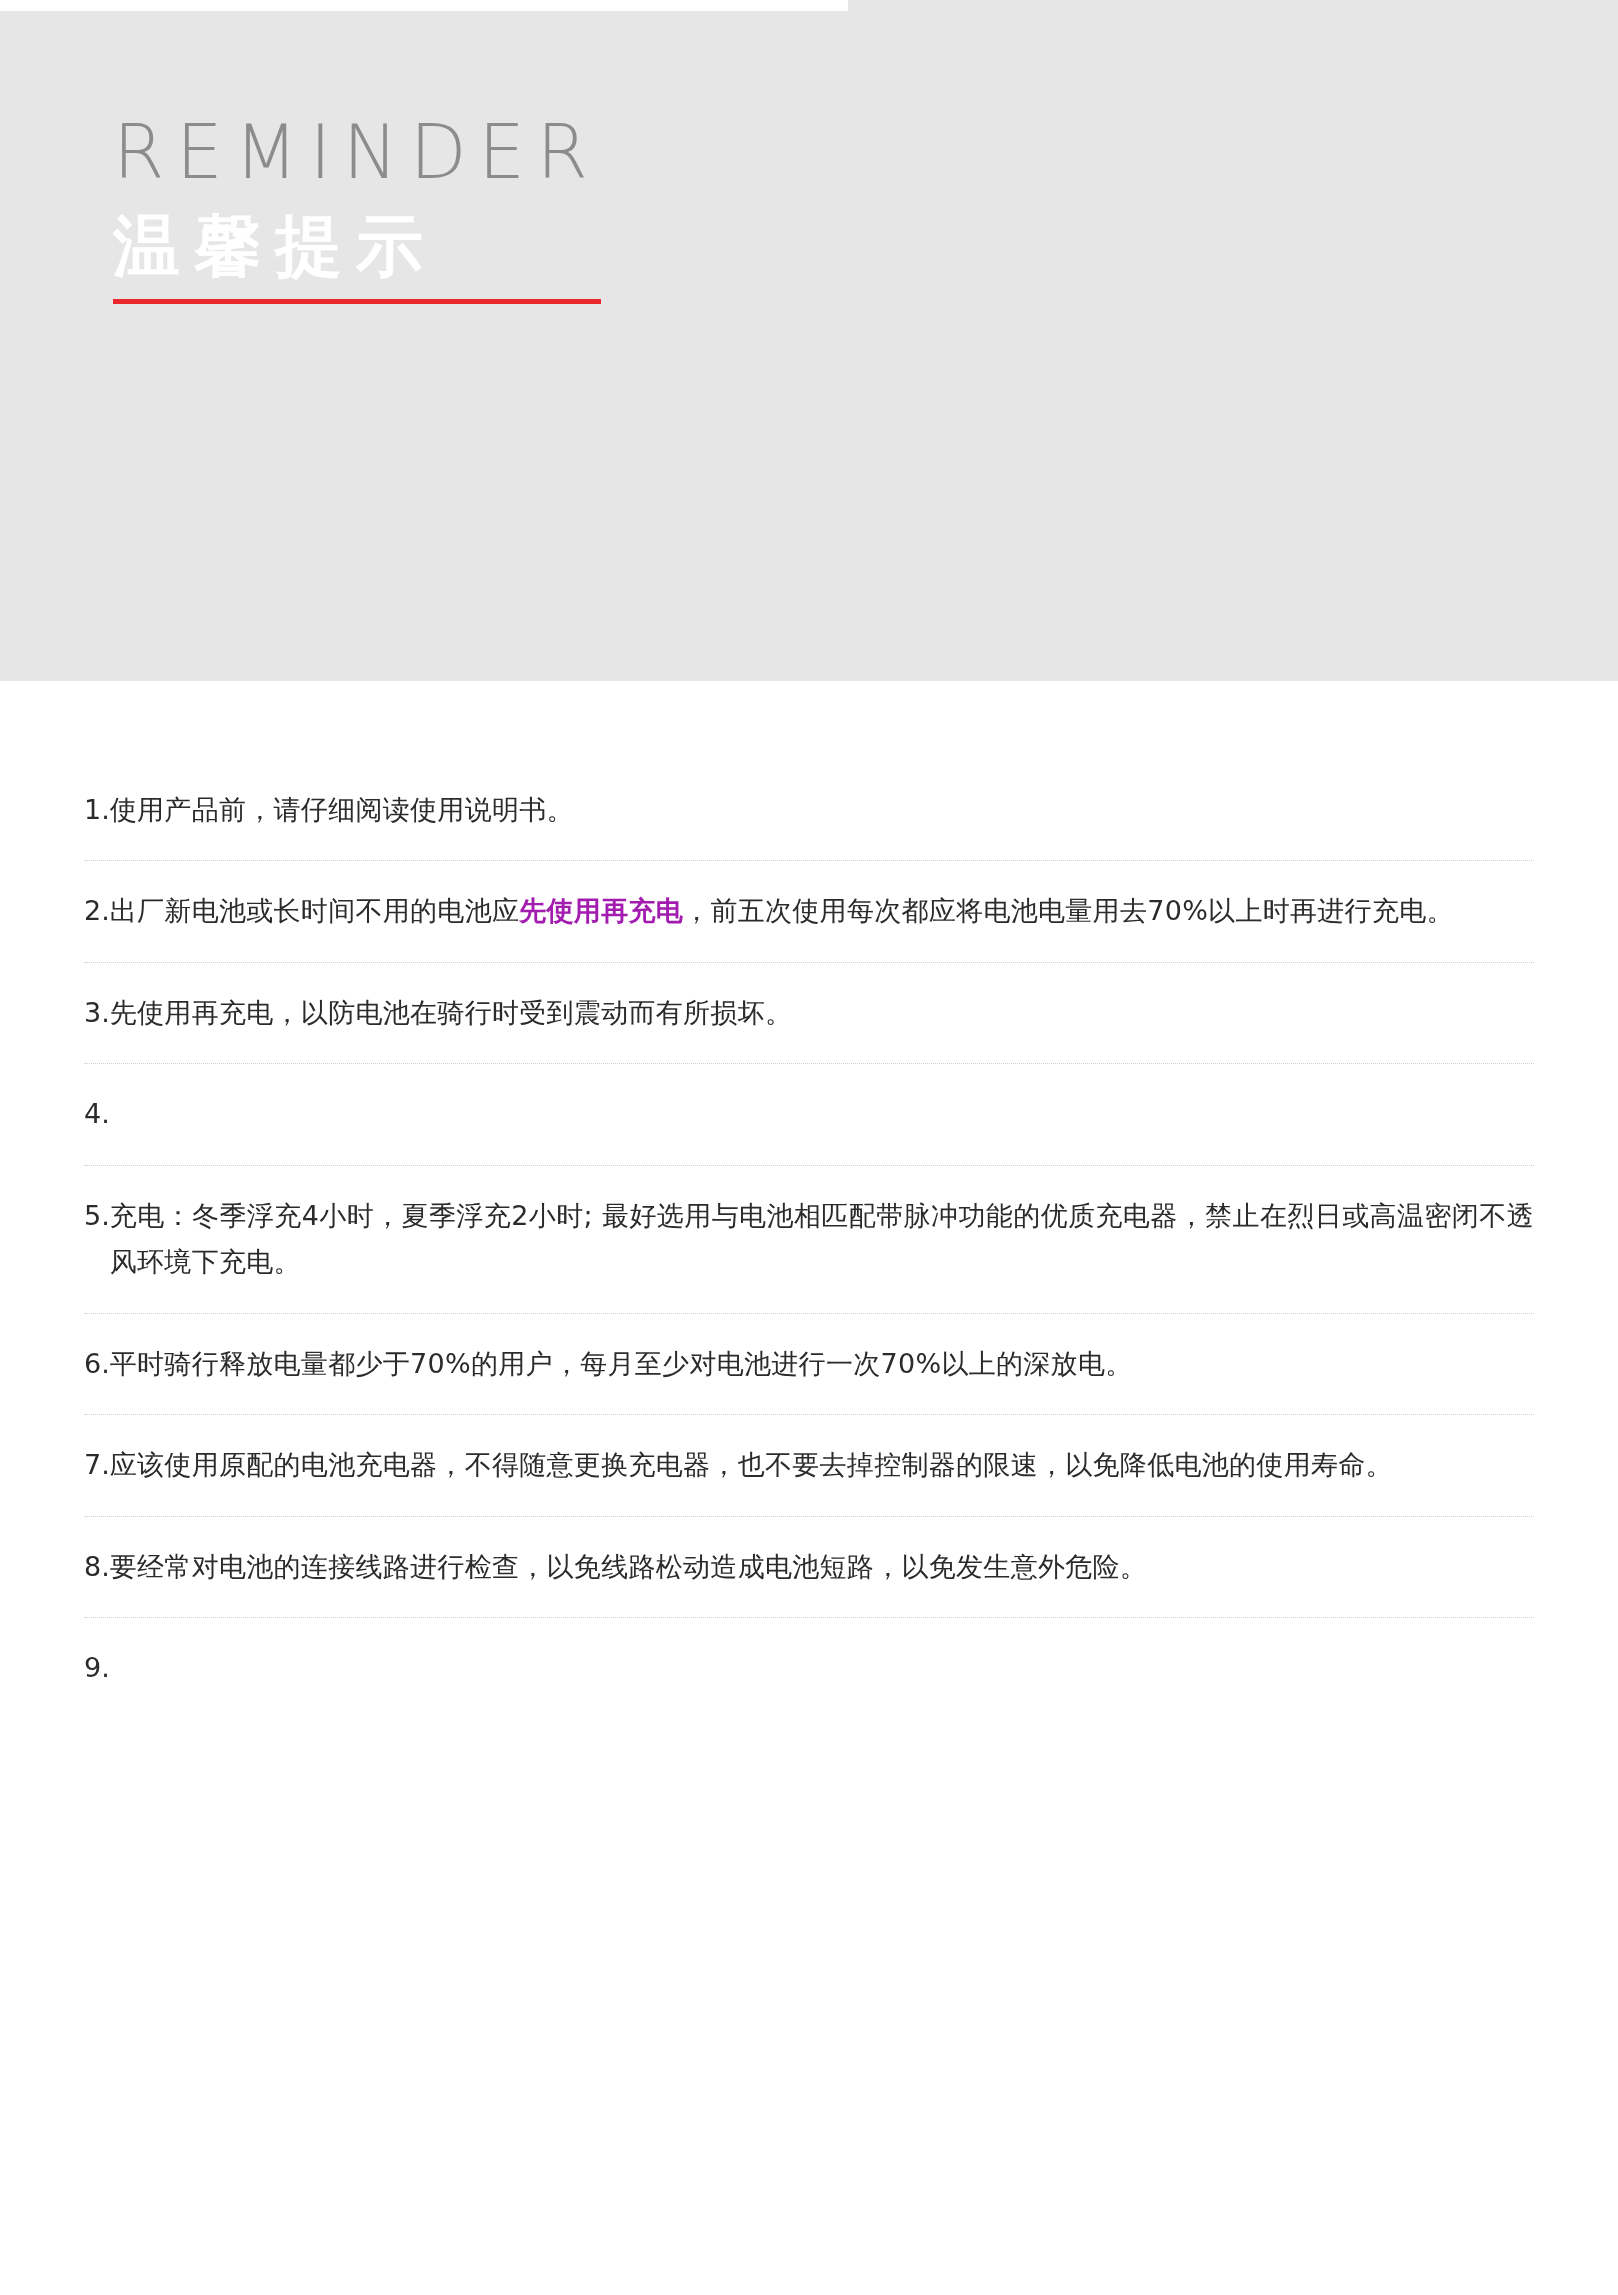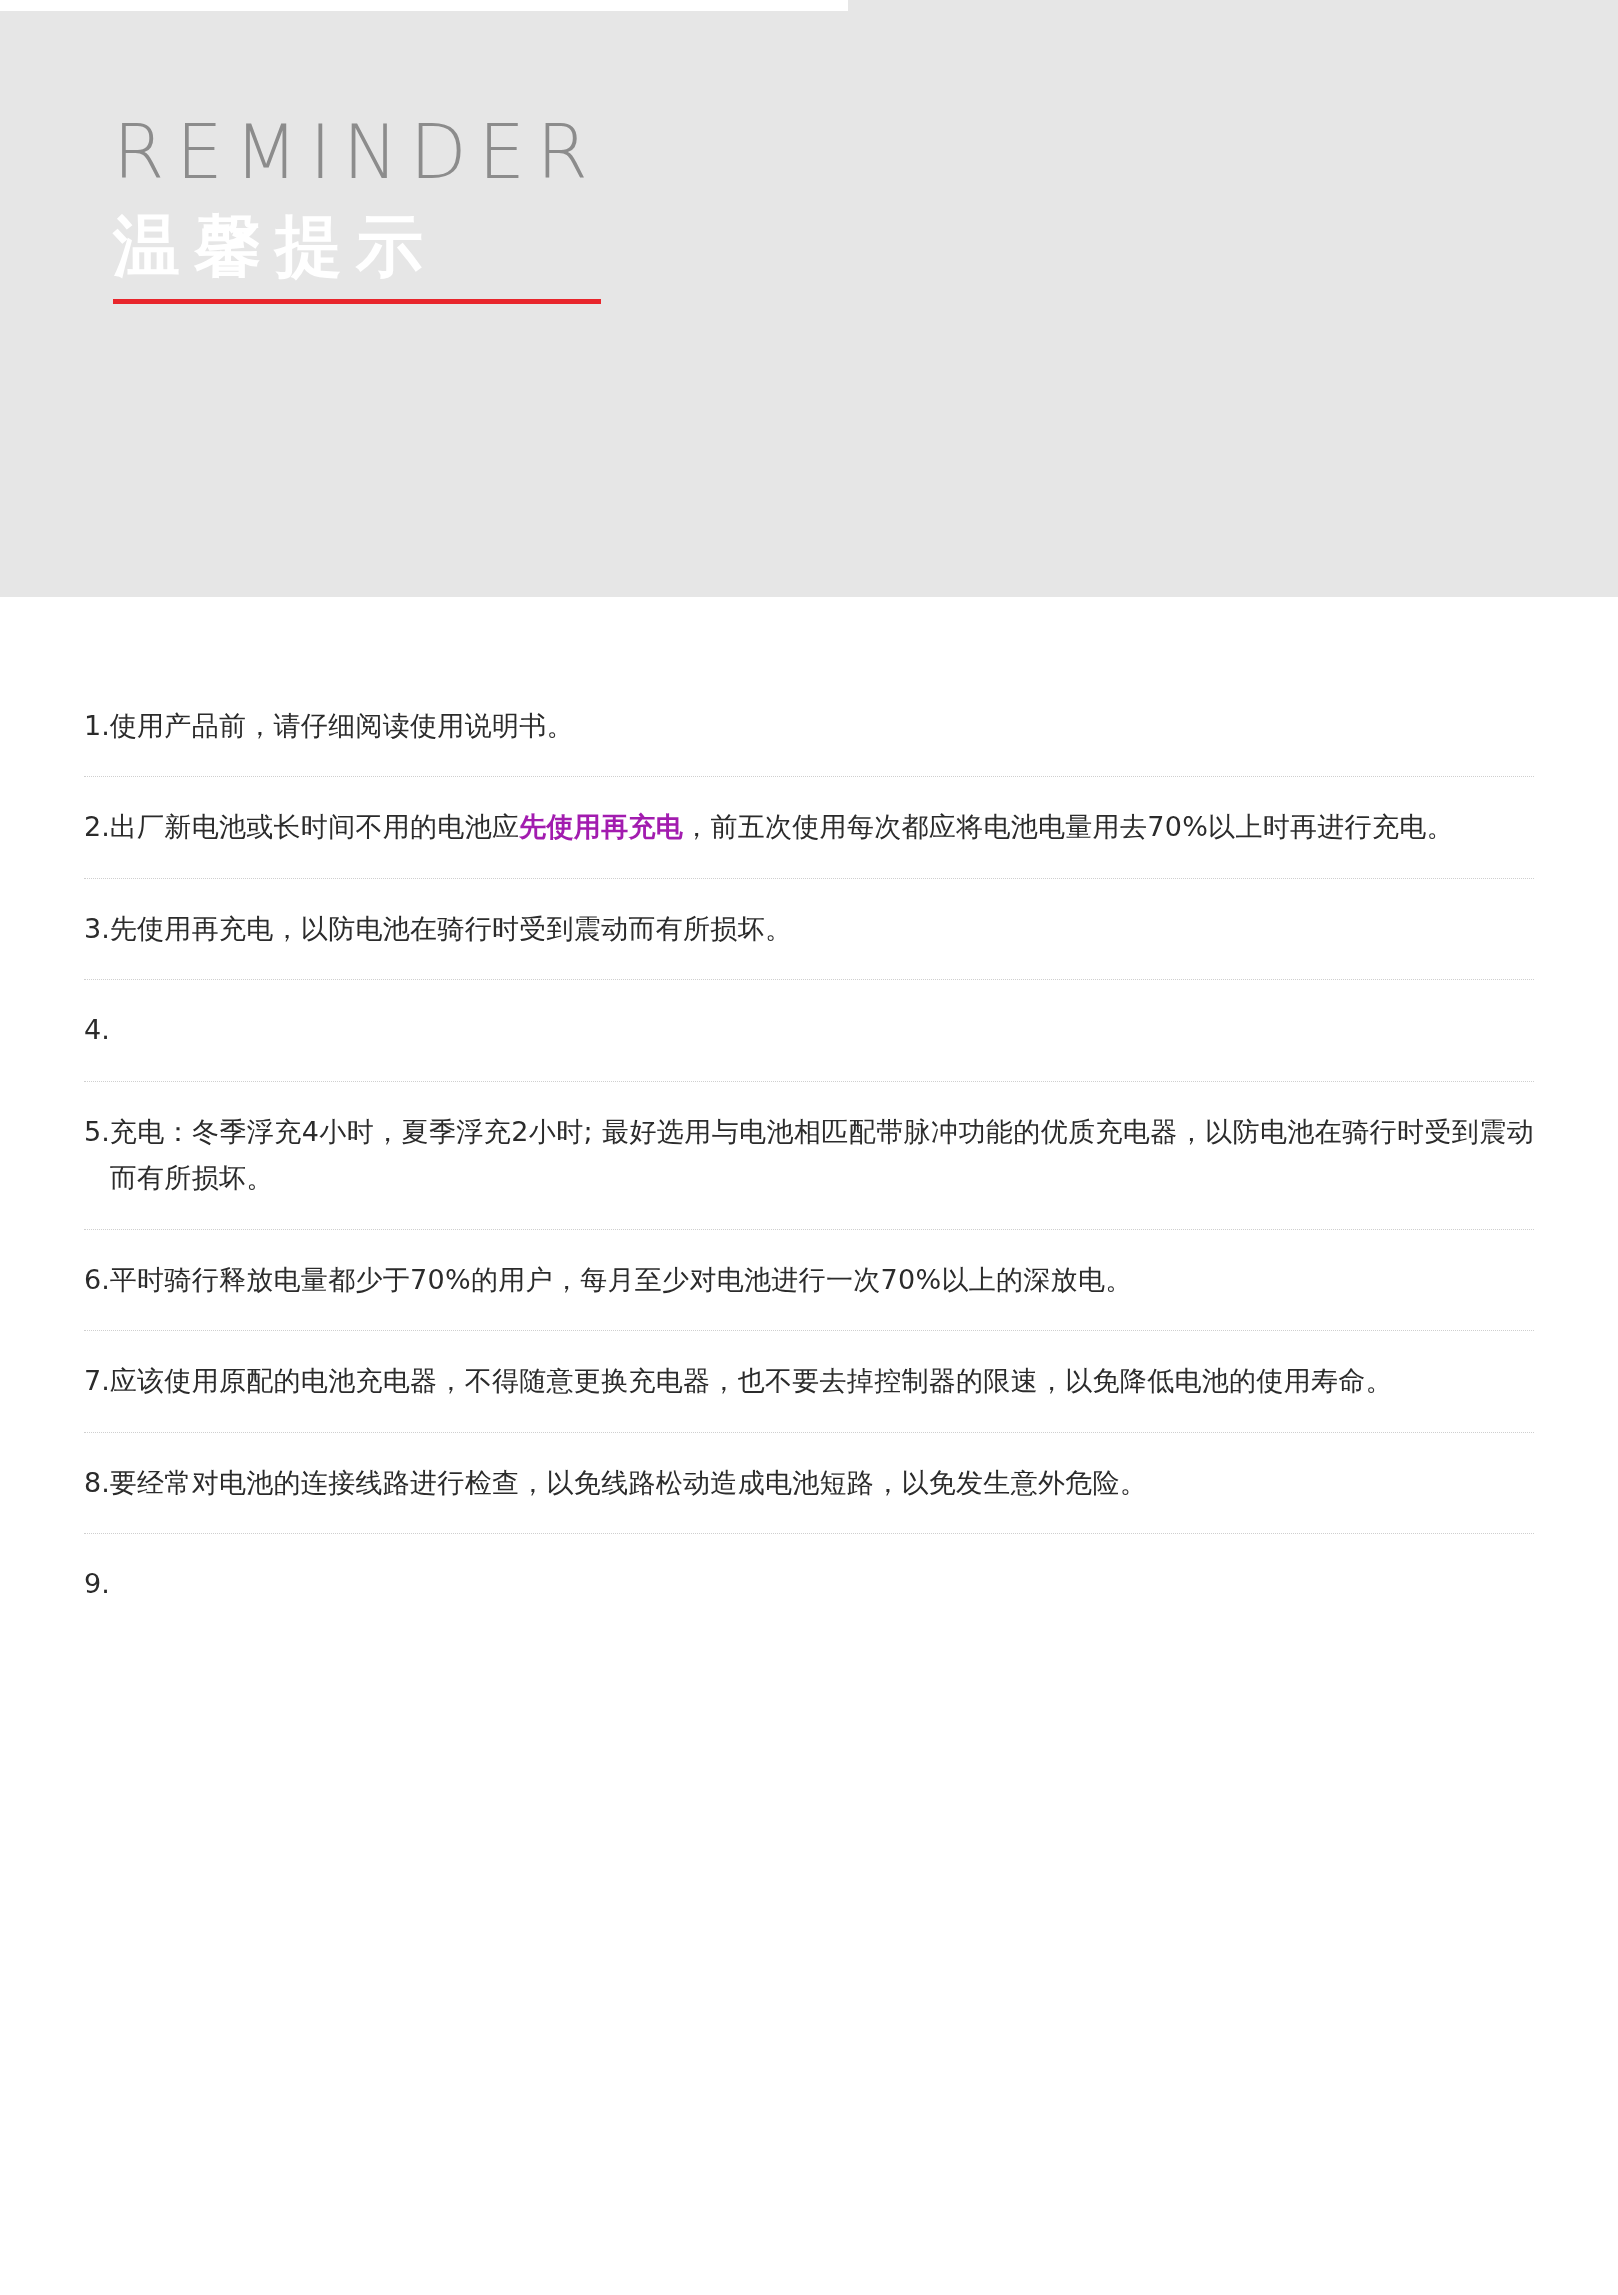--- a/index.html
+++ b/index.html
@@ -11,21 +11,21 @@
     height: 2295px;
     background: #ffffff;
     font-family: "Liberation Sans", sans-serif;
     -webkit-font-smoothing: antialiased;
   }
 
   
   .header {
     position: relative;
     width: 100%;
-    height: 597px;
+    height: 681px;
     background: #e6e6e6;
     box-sizing: border-box;
   }
   
   .header-notch {
     position: absolute;
     top: 0;
     left: 0;
     width: 848px;
     height: 10.6px;
@@ -126,21 +126,21 @@
     <span class="num">3.</span>
     <span class="text">先使用再充电，以防电池在骑行时受到震动而有所损坏。</span>
   </div>
 
   <div class="item">
     <span class="num">4.</span>
   </div>
 
   <div class="item">
     <span class="num">5.</span>
-    <span class="text">充电：冬季浮充4小时，夏季浮充2小时; 最好选用与电池相匹配带脉冲功能的优质充电器，以防电池在骑行时受到震动而有所损坏。</span>
+    <span class="text">充电：冬季浮充4小时，夏季浮充2小时; 最好选用与电池相匹配带脉冲功能的优质充电器，禁止在烈日或高温密闭不透风环境下充电。</span>
   </div>
 
   <div class="item">
     <span class="num">6.</span>
     <span class="text">平时骑行释放电量都少于70%的用户，每月至少对电池进行一次70%以上的深放电。</span>
   </div>
 
   <div class="item">
     <span class="num">7.</span>
     <span class="text">应该使用原配的电池充电器，不得随意更换充电器，也不要去掉控制器的限速，以免降低电池的使用寿命。</span>

